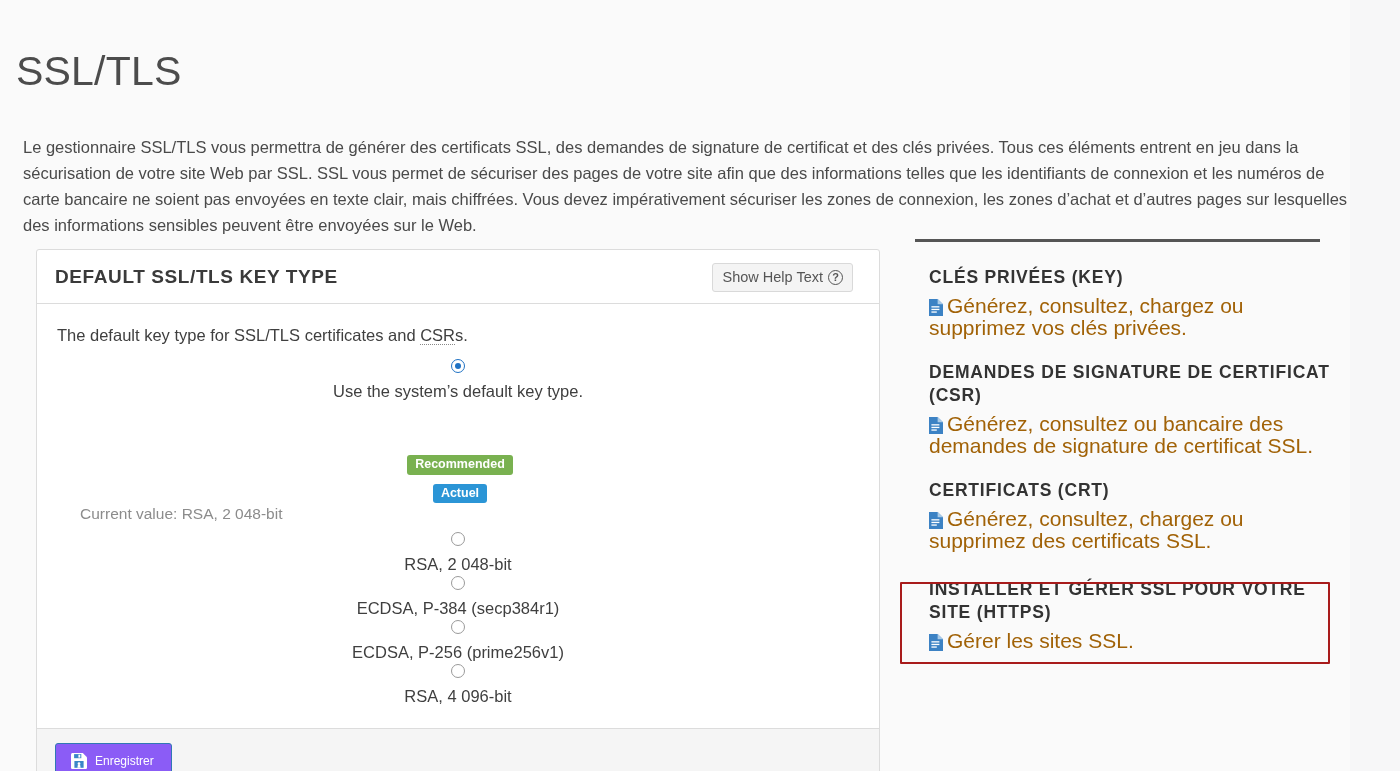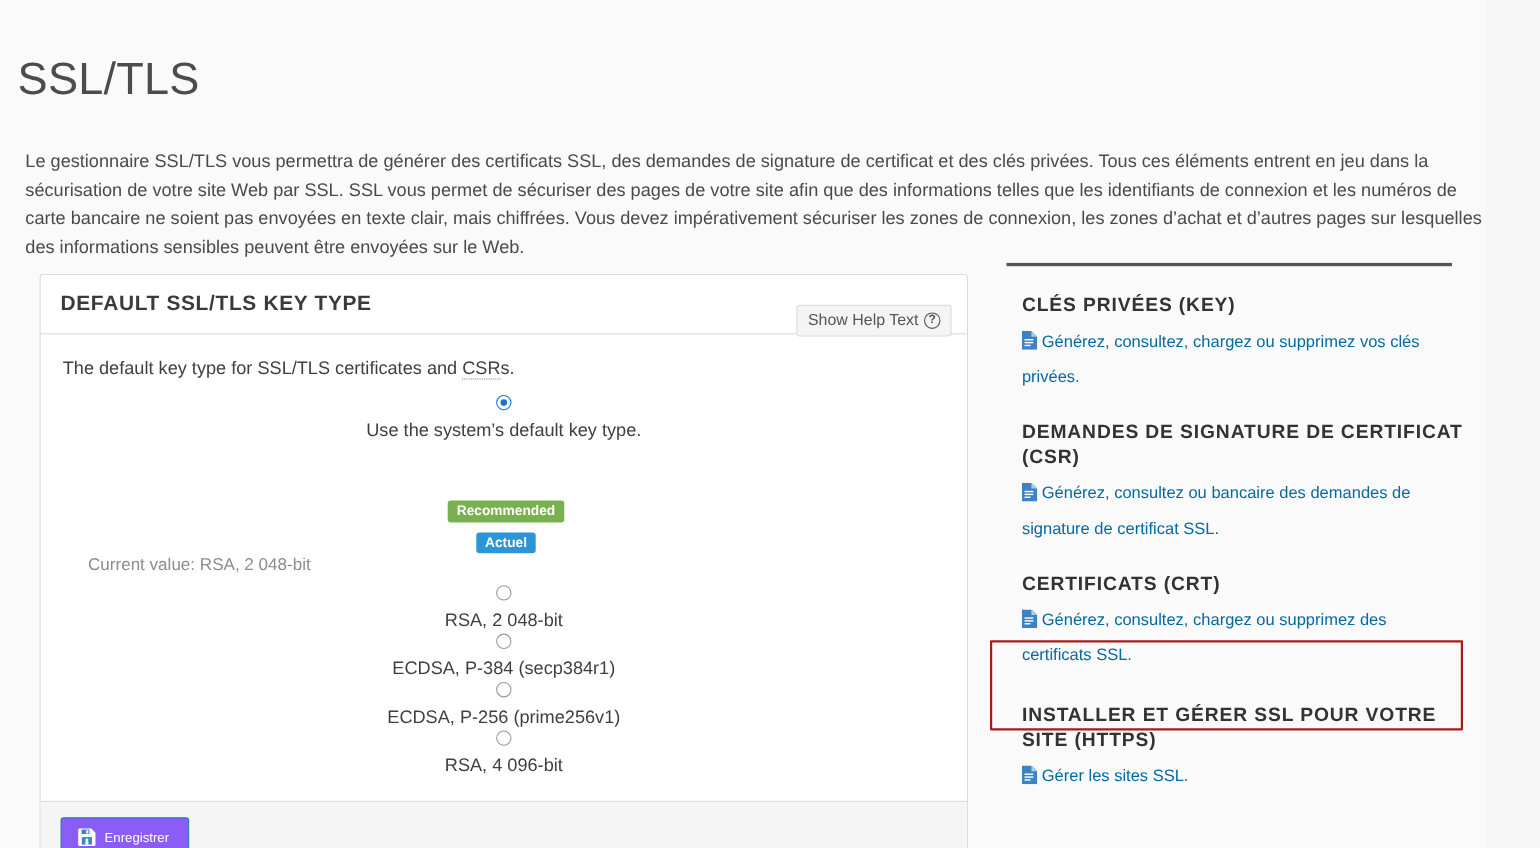--- a/index.html
+++ b/index.html
@@ -69,34 +69,33 @@
     align-items: center;
   }
   .card-header-title {
     font-size: 19px;
     font-weight: 600;
     color: #3a3a3a;
     letter-spacing: 0.6px;
   }
   .help-btn {
     position: absolute;
-    right: 14px;
+    right: 26px;
     top: 13px;
     background: #f4f4f4;
     border: 1px solid #d9d9d9;
     border-radius: 3px;
     padding: 5px 9px 6px 10px;
     font-size: 14.5px;
     color: #555;
     display: flex;
     align-items: center;
     gap: 5px;
     cursor: pointer;
     white-space: nowrap;
-    margin-top: 14px;
   }
   .help-q {
     display: inline-flex;
     align-items: center;
     justify-content: center;
     width: 15px; height: 15px;
     border: 1.3px solid #555;
     border-radius: 50%;
     font-size: 11px;
     line-height: 1;
@@ -204,23 +203,23 @@
   .side-heading {
     font-size: 17.5px;
     font-weight: 700;
     color: #333333;
     letter-spacing: 0.8px;
     line-height: 23px;
     margin: 0 0 6px 14px;
   }
   .side-link {
     display: block;
-    font-size: 15px;
-    line-height: 32px;
-    color: #0369a1;
+    font-size: 21px;
+    line-height: 22px;
+    color: #a16207;
     text-decoration: none;
     margin: 0 0 22px 14px;
     width: 390px;
     cursor: pointer;
   }
   .side-link .doc-icon {
     display: inline-block;
     vertical-align: -3px;
     width: 14px; height: 17px;
     margin-right: 4px;

